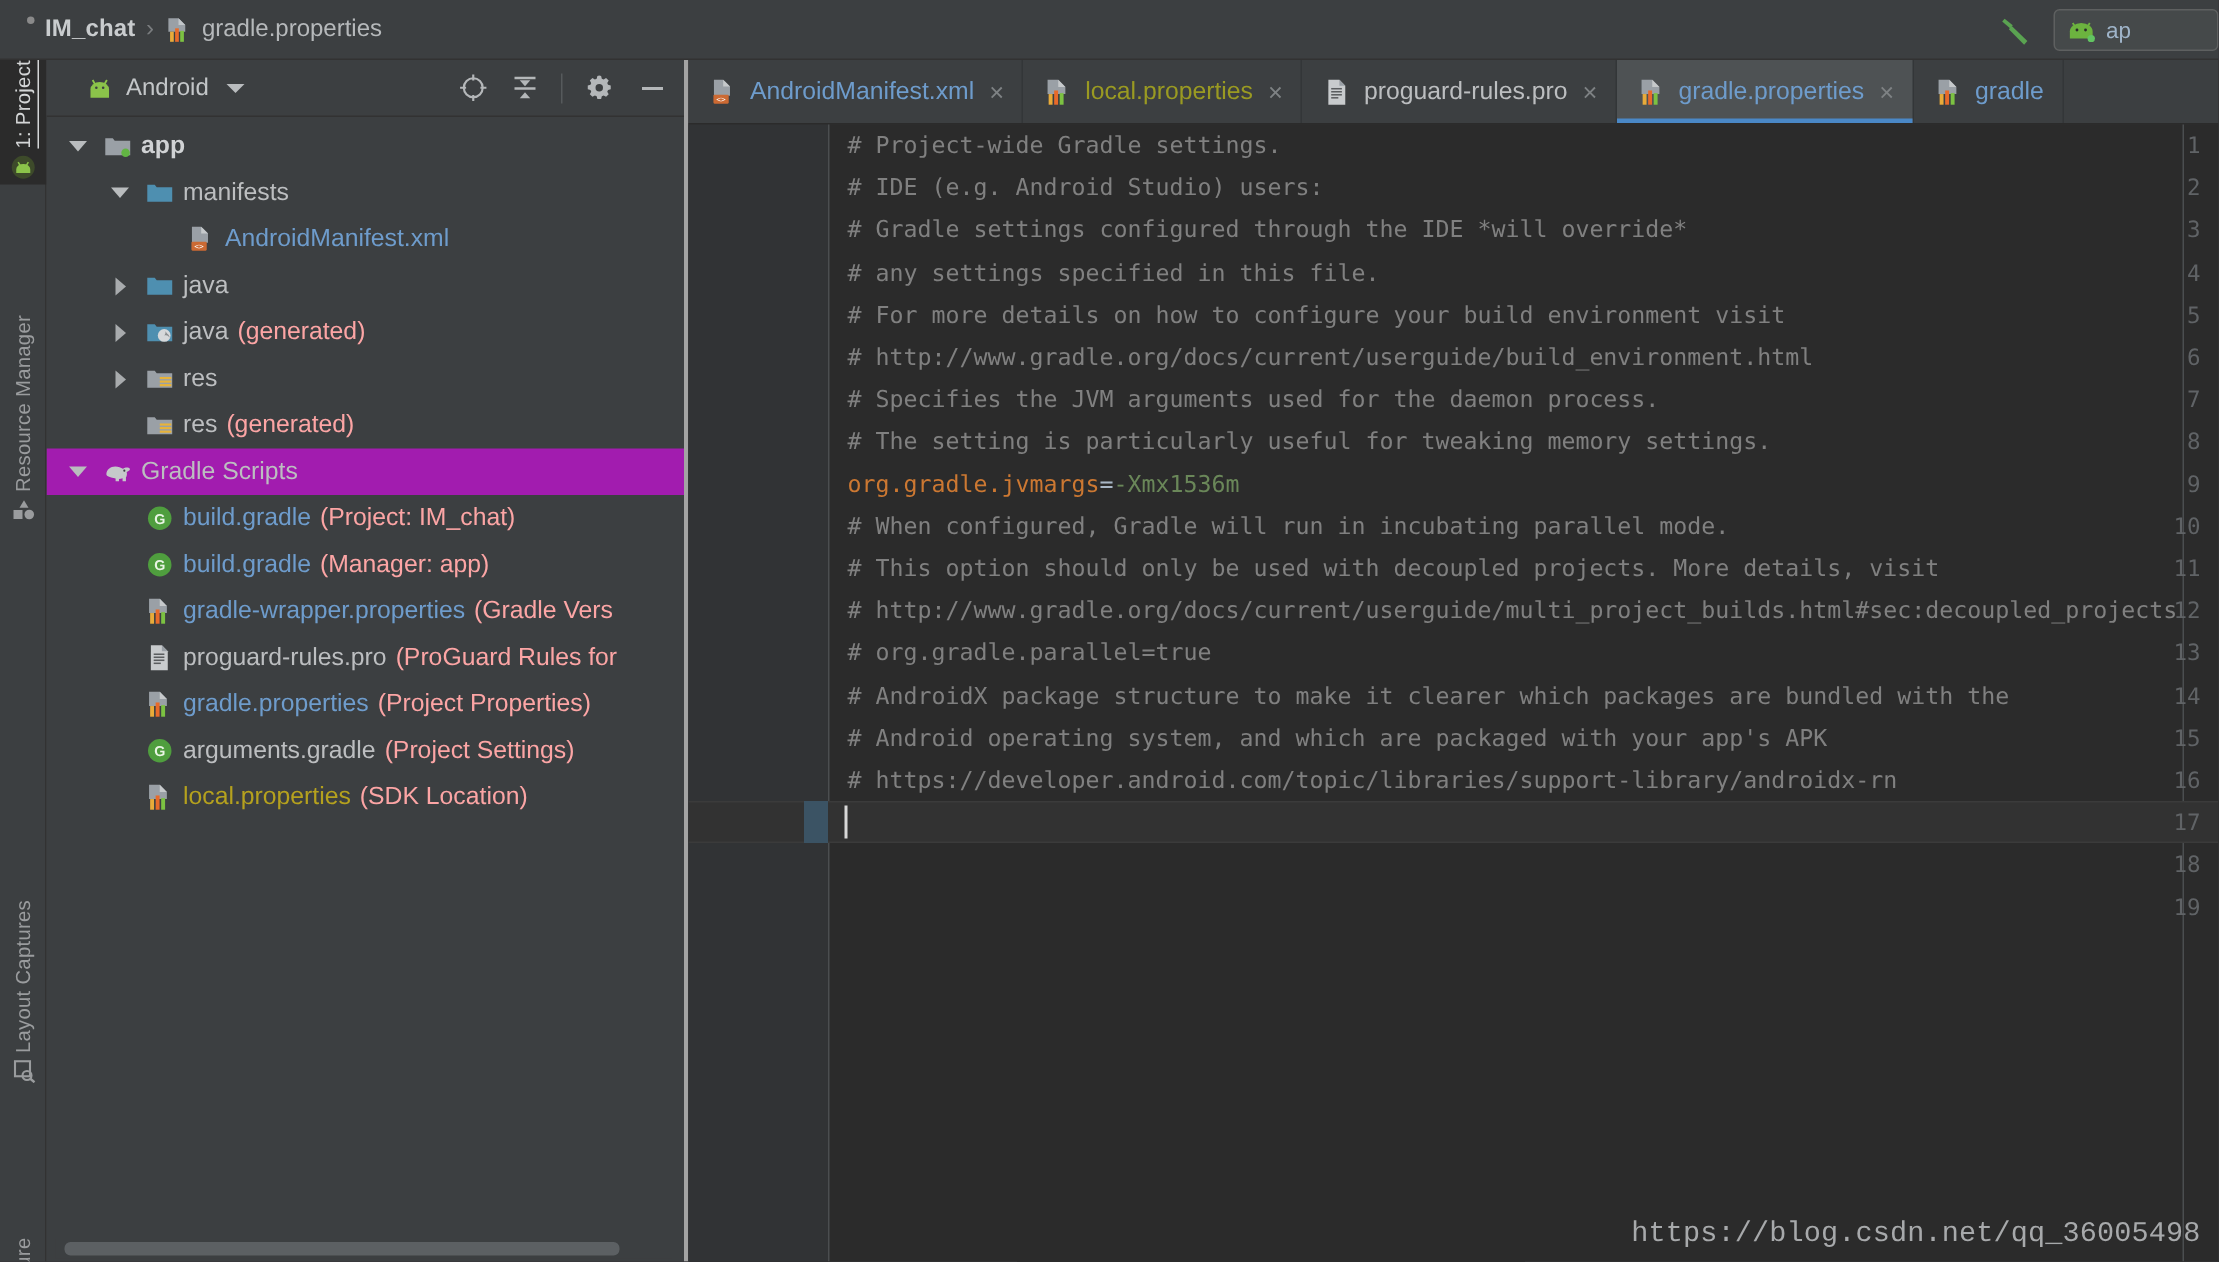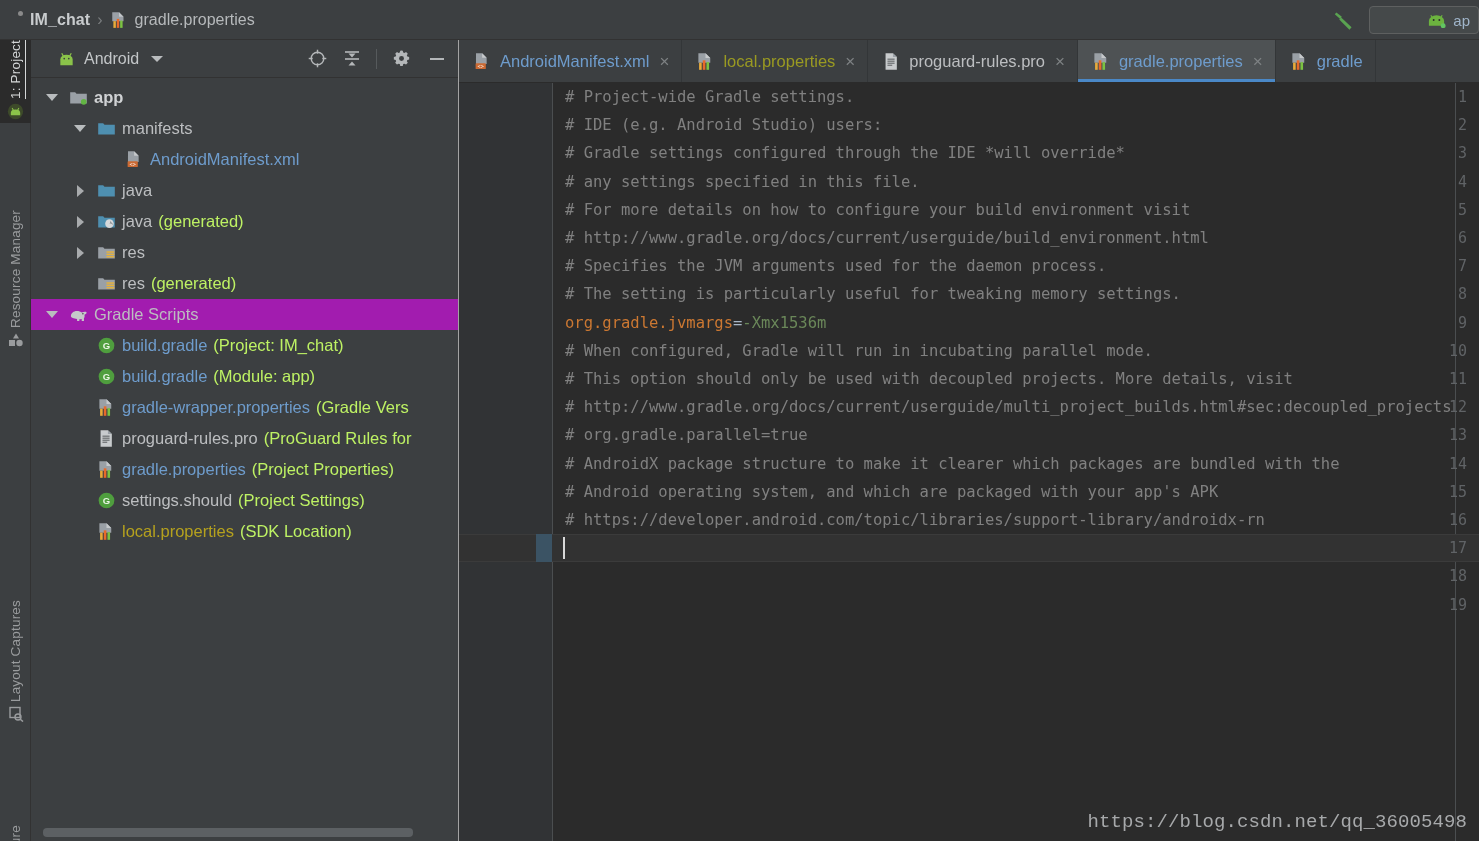--- a/index.html
+++ b/index.html
@@ -25,21 +25,21 @@
   .bc-file { color: #b6b9bb; font-size: 16px; }
 
   .topbar-right {
     position: absolute; right: 0; top: 0; height: 40px;
     display: flex; align-items: center; gap: 0px; padding-right: 0px;
   }
   .hammer { width: 38px; height: 40px; display:flex; align-items:center; justify-content:center; }
   .runcfg {
     height: 28px; min-width: 110px; border: 1px solid #5e6060; border-radius: 4px;
     background: #45494a; display: flex; align-items: center; gap: 7px;
-    padding: 0 8px; margin-left: 6px; color: #9fb4c9; font-size: 15px; justify-content: flex-end;
+    padding: 0 8px; margin-left: 6px; color: #9fb4c9; font-size: 15px;
   }
 
   
   .leftstrip {
     position: absolute; left: 0; top: 40px; width: 31px; height: 801px;
     background: #3c3f41; border-right: 1px solid #323232;
   }
   .vbtn {
     position: absolute; left: 0; width: 31px;
     display: flex; flex-direction: column-reverse; align-items: center;
@@ -49,21 +49,21 @@
     writing-mode: vertical-rl; transform: rotate(180deg);
     white-space: nowrap; letter-spacing: .2px; line-height: 31px;
   }
   .vbtn.active { background: #2b2b2b; }
   .vbtn.active .vlabel { color: #d4d6d7; text-decoration: underline; text-underline-offset: 2px; }
   .vbtn .vicon { margin: 4px 0 3px 0; display:flex; align-items:center; justify-content:center; }
 
   
   .projpanel {
     position: absolute; left: 31px; top: 40px; width: 428px; height: 801px;
-    background: #3c3f41; border-right: 1px solid #a3a3a3;
+    background: #3c3f41; border-right: 3px solid #a3a3a3;
   }
   .projhead {
     position: relative; height: 38px; display: flex; align-items: center;
     border-bottom: 1px solid #323232; background: #3c3f41;
   }
   .projhead .title { display: flex; align-items: center; gap: 8px; padding-left: 26px; }
   .projhead .ttext { color: #c3c6c8; font-size: 16px; }
   .caret-dn { width: 0; height: 0; border-left: 6px solid transparent; border-right: 6px solid transparent;
               border-top: 6px solid #b9bcbe; margin-left: 4px; }
   .ph-tools { position: absolute; right: 10px; display: flex; align-items: center; gap: 14px; }
@@ -81,21 +81,21 @@
   .arrow-d { width: 0; height: 0; border-left: 6.5px solid transparent; border-right: 6.5px solid transparent;
              border-top: 7px solid #b9bcbe; }
   .arrow-r { width: 0; height: 0; border-top: 6.5px solid transparent; border-bottom: 6.5px solid transparent;
              border-left: 7px solid #a8abad; }
   .arrow-box { width: 26px; display: flex; align-items: center; justify-content: center; flex: 0 0 26px; }
   .icon-box { width: 26px; display: flex; align-items: center; justify-content: center; flex: 0 0 26px; margin-right: 3px; }
   .lbl-main { color: #bcbec0; }
   .lbl-main.blue { color: #6e9ccc; }
   .lbl-main.yellow { color: #b5a11e; }
   .lbl-main.bold { font-weight: bold; color: #d0d2d4; }
-  .lbl-sub { color: #bef264; margin-left: 6px; }
+  .lbl-sub { color: #fca5a5; margin-left: 6px; }
 
   .hscroll {
     position: absolute; left: 12px; bottom: 4px; width: 370px; height: 9px;
     background: #5c6063; border-radius: 4px;
   }
   .hscroll-track {
     position: absolute; left: 6px; bottom: 2px; right: 8px; height: 13px; background: #3c3f41;
   }
 
   
@@ -408,21 +408,21 @@
         </div>
         <div class="row" style="padding-left: 36px;">
           <span class="arrow-box"></span>
           <span class="icon-box">
             <svg width="19" height="19" viewBox="0 0 16 16">
               <circle cx="8" cy="8" r="6.6" fill="#4f9e3e"></circle>
               <text x="8" y="11" font-size="8" fill="#e9f5e4" text-anchor="middle" font-family="sans-serif" font-weight="bold">G</text>
             </svg>
           </span>
           <span class="lbl-main blue">build.gradle</span>
-          <span class="lbl-sub">(Module: app)</span>
+          <span class="lbl-sub">(Manager: app)</span>
         </div>
         <div class="row" style="padding-left: 36px;">
           <span class="arrow-box"></span>
           <span class="icon-box">
             <svg width="19" height="19" viewBox="0 0 16 16">
               <path d="M2 1h6l4 4v4H2z" fill="#9aa0a6"></path>
               <path d="M8 1l4 4H8z" fill="#c6c9cb"></path>
               <rect x="2.6" y="9" width="2.2" height="6" fill="#e8ab3a"></rect>
               <rect x="5.7" y="7" width="2.2" height="8" fill="#e86a2a"></rect>
               <rect x="8.8" y="8.5" width="2.2" height="6.5" fill="#7cc242"></rect>
@@ -463,21 +463,21 @@
           <span class="lbl-sub">(Project Properties)</span>
         </div>
         <div class="row" style="padding-left: 36px;">
           <span class="arrow-box"></span>
           <span class="icon-box">
             <svg width="19" height="19" viewBox="0 0 16 16">
               <circle cx="8" cy="8" r="6.6" fill="#4f9e3e"></circle>
               <text x="8" y="11" font-size="8" fill="#e9f5e4" text-anchor="middle" font-family="sans-serif" font-weight="bold">G</text>
             </svg>
           </span>
-          <span class="lbl-main plain">settings.should</span>
+          <span class="lbl-main plain">arguments.gradle</span>
           <span class="lbl-sub">(Project Settings)</span>
         </div>
         <div class="row" style="padding-left: 36px;">
           <span class="arrow-box"></span>
           <span class="icon-box">
             <svg width="19" height="19" viewBox="0 0 16 16">
               <path d="M2 1h6l4 4v4H2z" fill="#9aa0a6"></path>
               <path d="M8 1l4 4H8z" fill="#c6c9cb"></path>
               <rect x="2.6" y="9" width="2.2" height="6" fill="#e8ab3a"></rect>
               <rect x="5.7" y="7" width="2.2" height="8" fill="#e86a2a"></rect>

